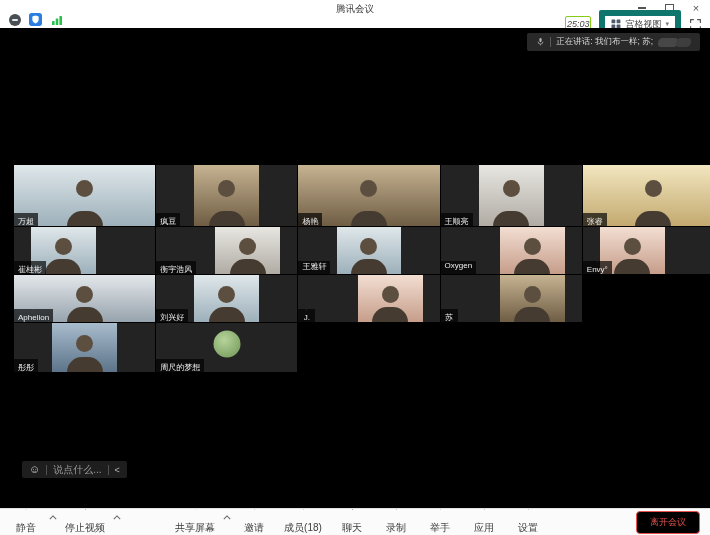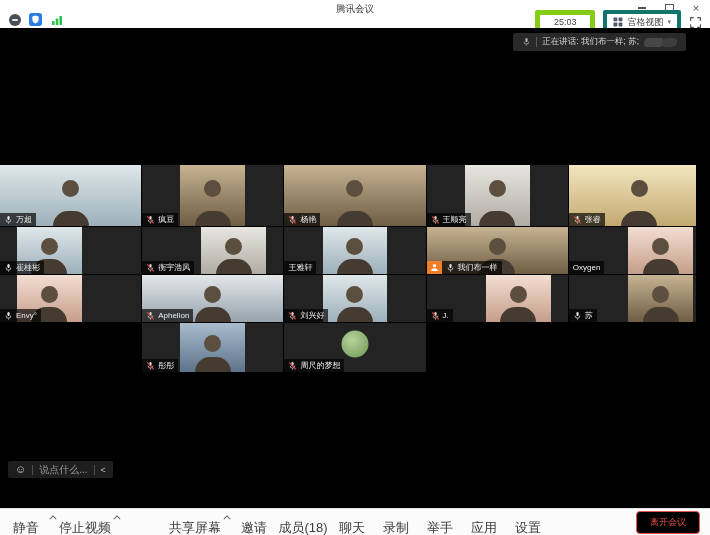--- a/index.html
+++ b/index.html
@@ -11,26 +11,26 @@
   .win-controls{position:absolute;top:2px;right:8px;display:flex;gap:15px;align-items:center;height:12px;}
   .wc{display:flex;align-items:center;justify-content:center;width:12px;height:12px;cursor:default;}
   .wc .min-bar{width:8px;height:1.3px;background:#555;}
   .wc .max-box{width:7px;height:7px;border:1.2px solid #555;}
   .wc .close-x{font-size:11px;color:#555;line-height:1;}
   .status-icons{position:absolute;left:8px;top:13px;display:flex;gap:8px;align-items:center;}
   .sico{width:13px;height:13px;display:flex;align-items:center;justify-content:center;}
   .info-circle{width:12px;height:12px;border-radius:50%;background:#4a4f55;position:relative;}
   .info-circle::after{content:"";position:absolute;left:3px;top:5px;width:6px;height:2px;border-radius:1px;background:#e8e8e8;}
   .header-right{position:absolute;right:8px;top:10px;display:flex;gap:8px;align-items:center;}
-  .timer{height:14px;line-height:14px;padding:0 14px;border:5px solid #84cc16;border-radius:2px;font-size:9px;color:#444;background:#fff;}
-  .view-btn{height:16px;display:flex;align-items:center;gap:4px;padding:0 6px;border:4px solid #0f766e;border-radius:2px;background:#fff;font-size:9px;color:#444;cursor:default;}
+  .timer{height:14px;line-height:14px;padding:0 1px;border:1px solid #84cc16;border-radius:2px;font-size:9px;color:#444;background:#fff;font-style:italic;}
+  .view-btn{height:16px;display:flex;align-items:center;gap:4px;padding:0 6px;border:6px solid #0f766e;border-radius:2px;background:#fff;font-size:9px;color:#444;cursor:default;}
   .view-btn .caret{font-size:7px;color:#777;}
 
   
-  .meeting{position:absolute;top:28px;left:0;width:696px;height:480px;background:#000;overflow:hidden;}
+  .meeting{position:absolute;top:28px;left:14px;width:696px;height:480px;background:#000;overflow:hidden;}
 
   .banner{position:absolute;top:5px;right:10px;height:18px;display:flex;align-items:center;gap:5px;padding:0 9px;background:rgba(43,43,43,.96);border-radius:2px;}
   .banner .btext{font-size:8.5px;color:#d8d8d8;white-space:nowrap;}
   .bdiv{width:1px;height:10px;background:#5a5a5a;}
   .blob{display:inline-block;height:9px;border-radius:4px;background:#474747;transform:skewX(-14deg);}
   .blob.b1{width:20px;}
   .blob.b2{width:15px;margin-left:-7px;background:#3e3e3e;}
 
   
   .grid{position:absolute;top:137px;left:0;width:710px;display:grid;grid-template-columns:repeat(5,1fr);grid-template-rows:61px 47px 47px 49px;gap:1px;background:#000;}
@@ -48,35 +48,35 @@
   .t-plain{background:linear-gradient(180deg,#e8e6e1,#b0aca4);}
   .t-classroom{background:linear-gradient(180deg,#f2e6c0,#c3a96f);}
   .t-warm{background:linear-gradient(180deg,#f2ded2,#c69d8a);}
   .t-office{background:linear-gradient(180deg,#e3e7ea,#97a3ad);}
   .t-blue{background:linear-gradient(180deg,#a8bccd,#5d7389);}
   .avatar{position:absolute;left:50%;top:42%;width:27px;height:27px;border-radius:50%;transform:translate(-50%,-50%);}
   .a-green{background:radial-gradient(circle at 40% 35%,#b6d49a,#6e9455);}
   .a-teal{background:radial-gradient(circle at 45% 35%,#eef7f2,#9cc8b8);}
   .label-row{position:absolute;left:0;bottom:0;display:flex;align-items:stretch;max-width:100%;}
   .badge{width:15px;background:var(--hand-raise-orange,#f07f28);display:flex;align-items:center;justify-content:center;flex:0 0 auto;}
-  .pill{display:flex;align-items:center;gap:3px;background:rgba(0,0,0,.68);padding:0 4px;height:13px;color:#eee;font-size:8px;white-space:nowrap;}
+  .pill{display:flex;align-items:center;gap:3px;background:rgba(0,0,0,.68);padding:0 4px;height:13px;color:#eee;font-size:8px;white-space:nowrap;flex-direction:column;}
 
   
   .chat-pill{position:absolute;left:8px;bottom:30px;height:17px;display:flex;align-items:center;gap:6px;padding:0 7px;background:rgba(32,32,32,.95);border-radius:2px;}
   .chat-pill .emoji{color:#c9c9c9;font-size:11px;line-height:1;cursor:default;}
   .cdiv{width:1px;height:10px;background:#505050;}
   .chat-ph{font-size:10px;color:#9a9a9a;cursor:text;}
   .collapse{font-size:9px;color:#bbb;cursor:default;}
 
   
   .toolbar{position:absolute;bottom:0;left:0;width:710px;height:27px;background:#fbfbfb;border-top:1px solid #e3e3e3;display:flex;align-items:center;box-sizing:border-box;padding-left:4px;}
   .tb-item{display:flex;flex-direction:column;align-items:center;justify-content:center;width:42px;height:100%;cursor:default;margin:0 1px;}
   .tb-item.w50{width:52px;}
   .tb-item svg{display:block;}
-  .tb-label{font-size:13px;color:#3c3c3c;margin-top:11px;white-space:nowrap;}
+  .tb-label{font-size:10px;color:#3c3c3c;margin-top:11px;white-space:nowrap;}
   .tb-caret{width:10px;height:100%;display:flex;align-items:flex-start;justify-content:center;padding-top:6px;box-sizing:border-box;cursor:default;}
   .sp1{width:46px;flex:0 0 auto;}
   .leave-btn{margin-left:auto;margin-right:10px;border:1px solid var(--leave-red,#e8514d);color:var(--leave-red,#e8514d);background:#000000;border-radius:4px;font-size:9px;padding:4px 13px;cursor:default;white-space:nowrap;}
 </style>
 </head>
 <body>
 
 <div id="app">
 
   <div class="titlebar">
@@ -264,41 +264,20 @@
       <div class="video v-strip t-window p-c"></div>
 
       <div class="label-row">
 
         <span class="pill">
 
           <span>王雅轩</span>
         </span>
       </div>
     </div>
-        <div class="tile active">
-      <div class="video v-wide t-shelf"></div>
-
-      <div class="label-row">
-        <span class="badge">
-          <svg width="9" height="9" viewBox="0 0 12 12">
-                <circle cx="6" cy="3.6" r="2.2" fill="#fff"></circle>
-                <path d="M1.6 10.6c0-2.4 2-3.7 4.4-3.7s4.4 1.3 4.4 3.7z" fill="#fff"></path>
-              </svg>
-        </span>
-        <span class="pill">
-          <svg width="9" height="10" viewBox="0 0 12 12">
-                <rect x="4.6" y="0.8" width="2.8" height="5.4" rx="1.4" fill="#e6e6e6"></rect>
-                <path d="M2.8 5.6a3.2 3.2 0 0 0 6.4 0" fill="none" stroke="#e6e6e6" stroke-width="1"></path>
-                <line x1="6" y1="9.2" x2="6" y2="10.8" stroke="#e6e6e6" stroke-width="1"></line>
-              </svg>
-
-          <span>我们布一样</span>
-        </span>
-      </div>
-    </div>
         <div class="tile">
       <div class="video v-strip t-warm p-r"></div>
 
       <div class="label-row">
 
         <span class="pill">
 
           <span>Oxygen</span>
         </span>
       </div>

